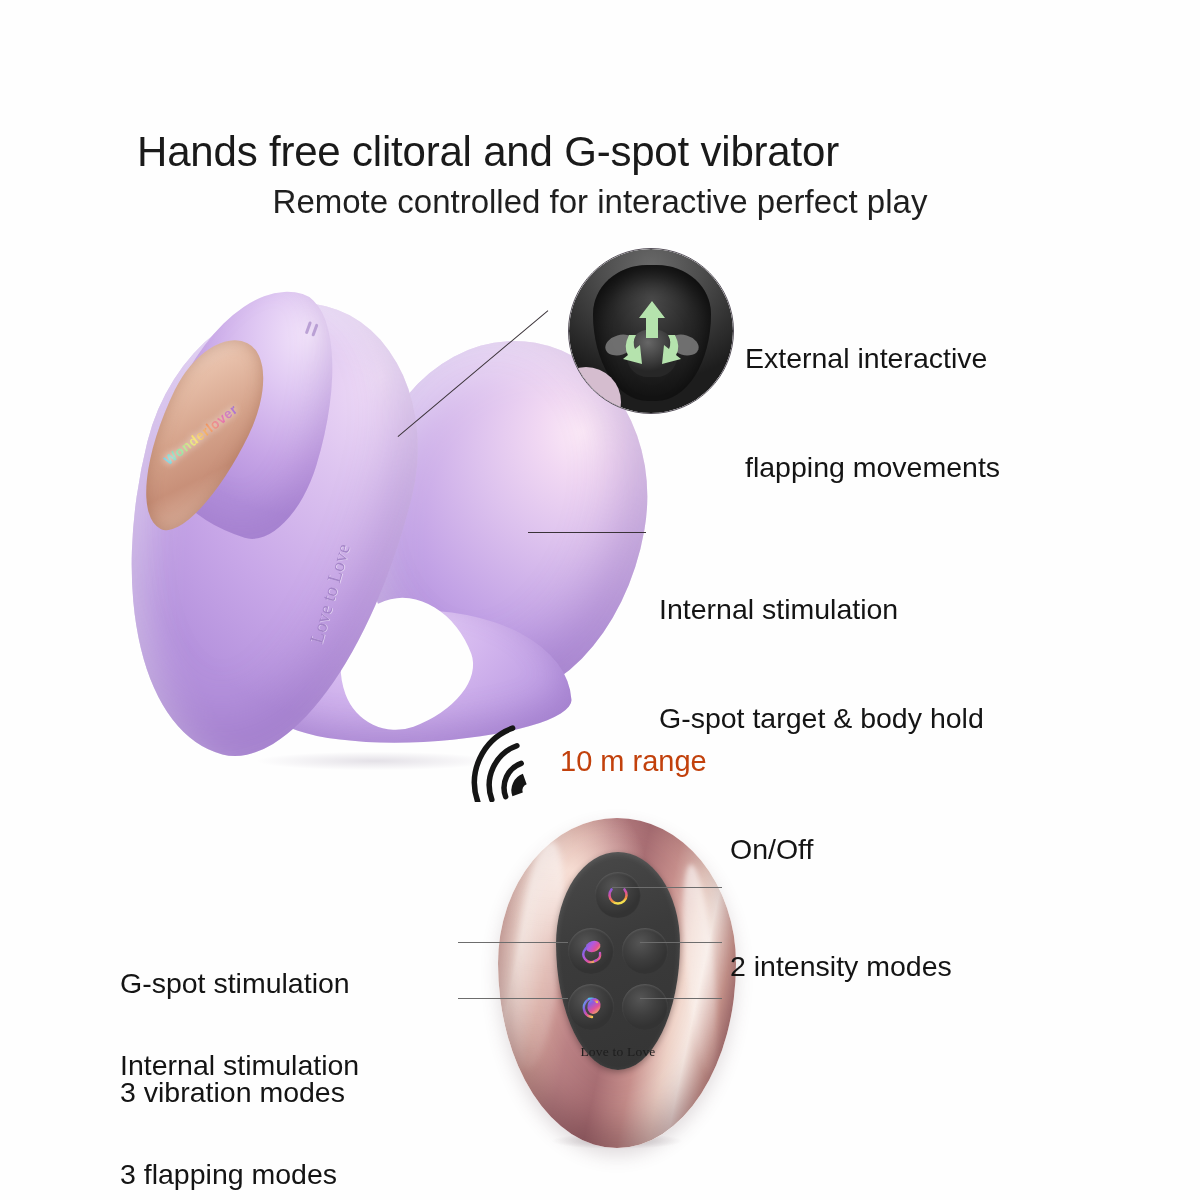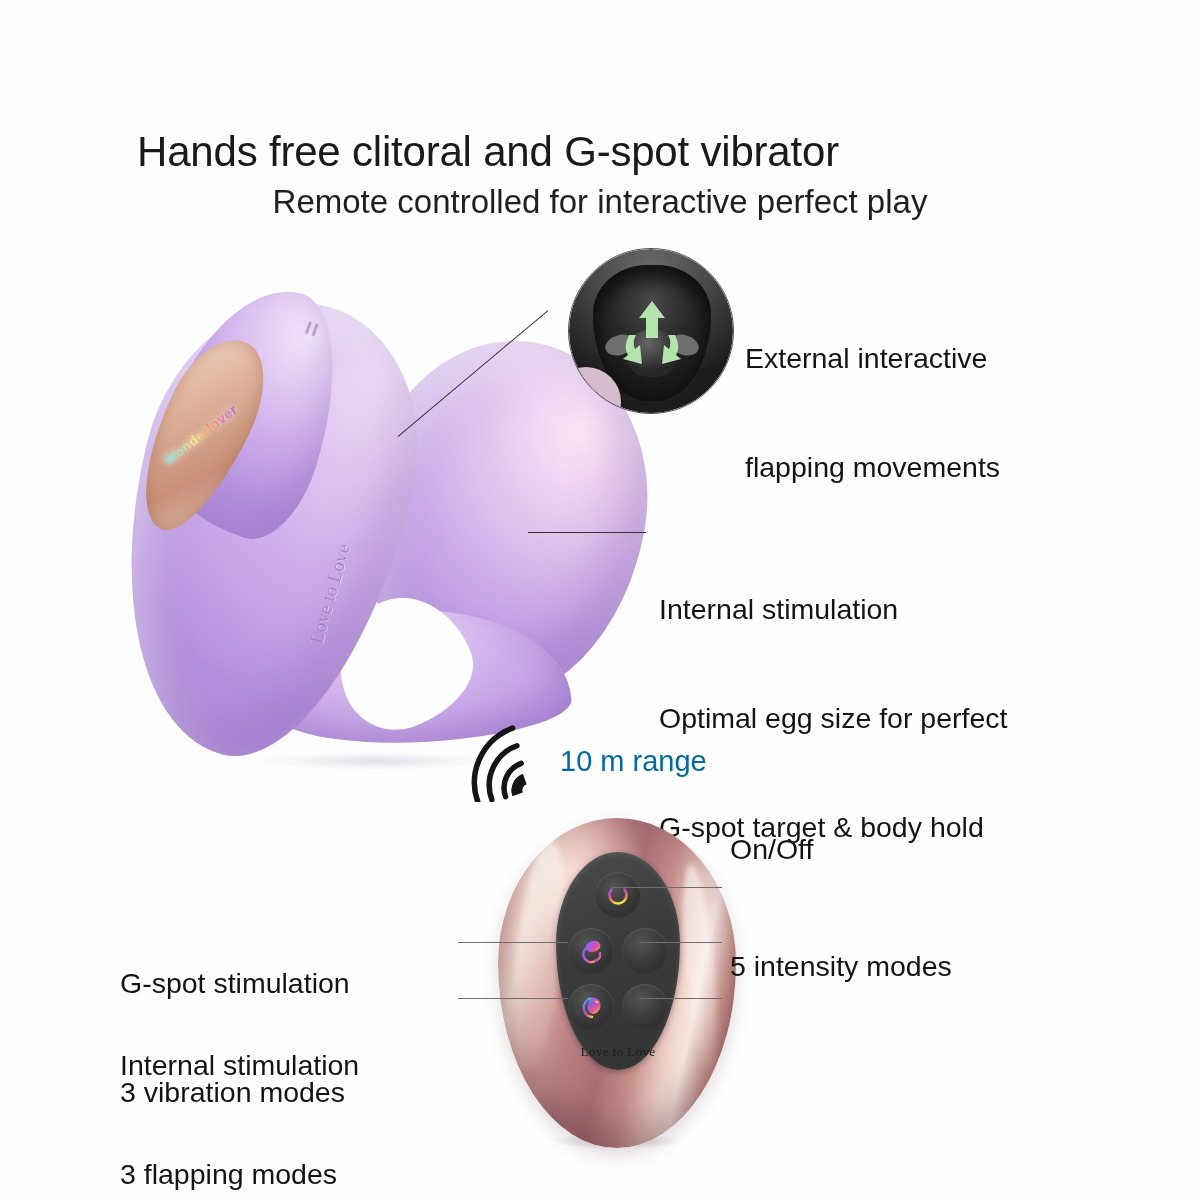--- a/index.html
+++ b/index.html
@@ -130,21 +130,21 @@
     background:radial-gradient(60% 60% at 42% 28%, #676767, #3b3b3b 70%, #272727 100%);
   }
   .noz-wing{position:absolute;width:30px;height:20px;background:#7d7d7d;border-radius:50%;opacity:.85;}
   .noz-wing.l{left:36px;top:86px;transform:rotate(-16deg);}
   .noz-wing.r{left:100px;top:86px;transform:rotate(16deg);}
   .pinkblob{position:absolute;left:-18px;top:118px;width:70px;height:70px;border-radius:50%;background:#f6d9ef;opacity:.85;}
   .arrow{position:absolute;fill:#b5e3ad;}
 
   
   .wifi{position:absolute;left:462px;top:724px;width:110px;height:78px;}
-  .range-label{position:absolute;left:560px;top:745px;font-size:29px;color:#0369a1;}
+  .range-label{position:absolute;left:560px;top:745px;font-size:29px;color:#c2410c;}
 
   
   .remote{position:absolute;left:498px;top:818px;width:238px;height:330px;}
   .remote-body{
     position:absolute;inset:0;border-radius:50% 50% 50% 50% / 44% 44% 56% 56%;
     background:
       radial-gradient(54% 40% at 30% 16%, #f7ded4 0%, rgba(247,222,212,0) 60%),
       linear-gradient(102deg,
         #b6848a 0%, #e3bdb4 9%, #f3ddd4 16%, #d8a79d 26%,
         #bb8285 38%, #a96f74 50%, #c78f8c 61%,
@@ -238,21 +238,20 @@
 
   <div class="callout-text" style="left:745px;top:268px;">
     <div>External interactive</div>
     <div>flapping movements</div>
   </div>
 
   <div class="lead" style="left:528px;top:532px;width:118px;"></div>
 
   <div class="callout-text" style="left:659px;top:519px;">
     <div>Internal stimulation</div>
-    <div>Optimal egg size for perfect</div>
     <div>G-spot target &amp; body hold</div>
   </div>
 
   <div class="wifi">
     <svg width="110" height="78" viewBox="0 0 110 78">
       <g transform="rotate(-20 55 60)" fill="none" stroke="#151515" stroke-linecap="round">
         <path d="M12 64 A58 58 0 0 1 70 6" stroke-width="5.5"></path>
         <path d="M26 66 A42 42 0 0 1 68 24" stroke-width="5.5"></path>
         <path d="M40 68 A26 26 0 0 1 66 42" stroke-width="5.5"></path>
         <path d="M52 70 A12 12 0 0 1 64 58" stroke-width="11" stroke-linecap="butt"></path>
@@ -350,21 +349,21 @@
   </div>
 
   <div class="lead grey" style="left:612px;top:887px;width:110px;"></div>
   <div class="lead grey" style="left:640px;top:942px;width:82px;"></div>
   <div class="lead grey" style="left:640px;top:998px;width:82px;"></div>
   <div class="lead grey" style="left:458px;top:942px;width:110px;"></div>
   <div class="lead grey" style="left:458px;top:998px;width:110px;"></div>
 
   <div class="callout-text" style="left:730px;top:831px;">On/Off</div>
 
-  <div class="callout-text" style="left:730px;top:948px;">5 intensity modes</div>
+  <div class="callout-text" style="left:730px;top:948px;">2 intensity modes</div>
 
   <div class="callout-text right" style="left:120px;top:893px;width:330px;">
     <div>G-spot stimulation</div>
     <div>3 vibration modes</div>
   </div>
 
   <div class="callout-text right" style="left:120px;top:975px;width:330px;">
     <div>Internal stimulation</div>
     <div>3 flapping modes</div>
   </div>

